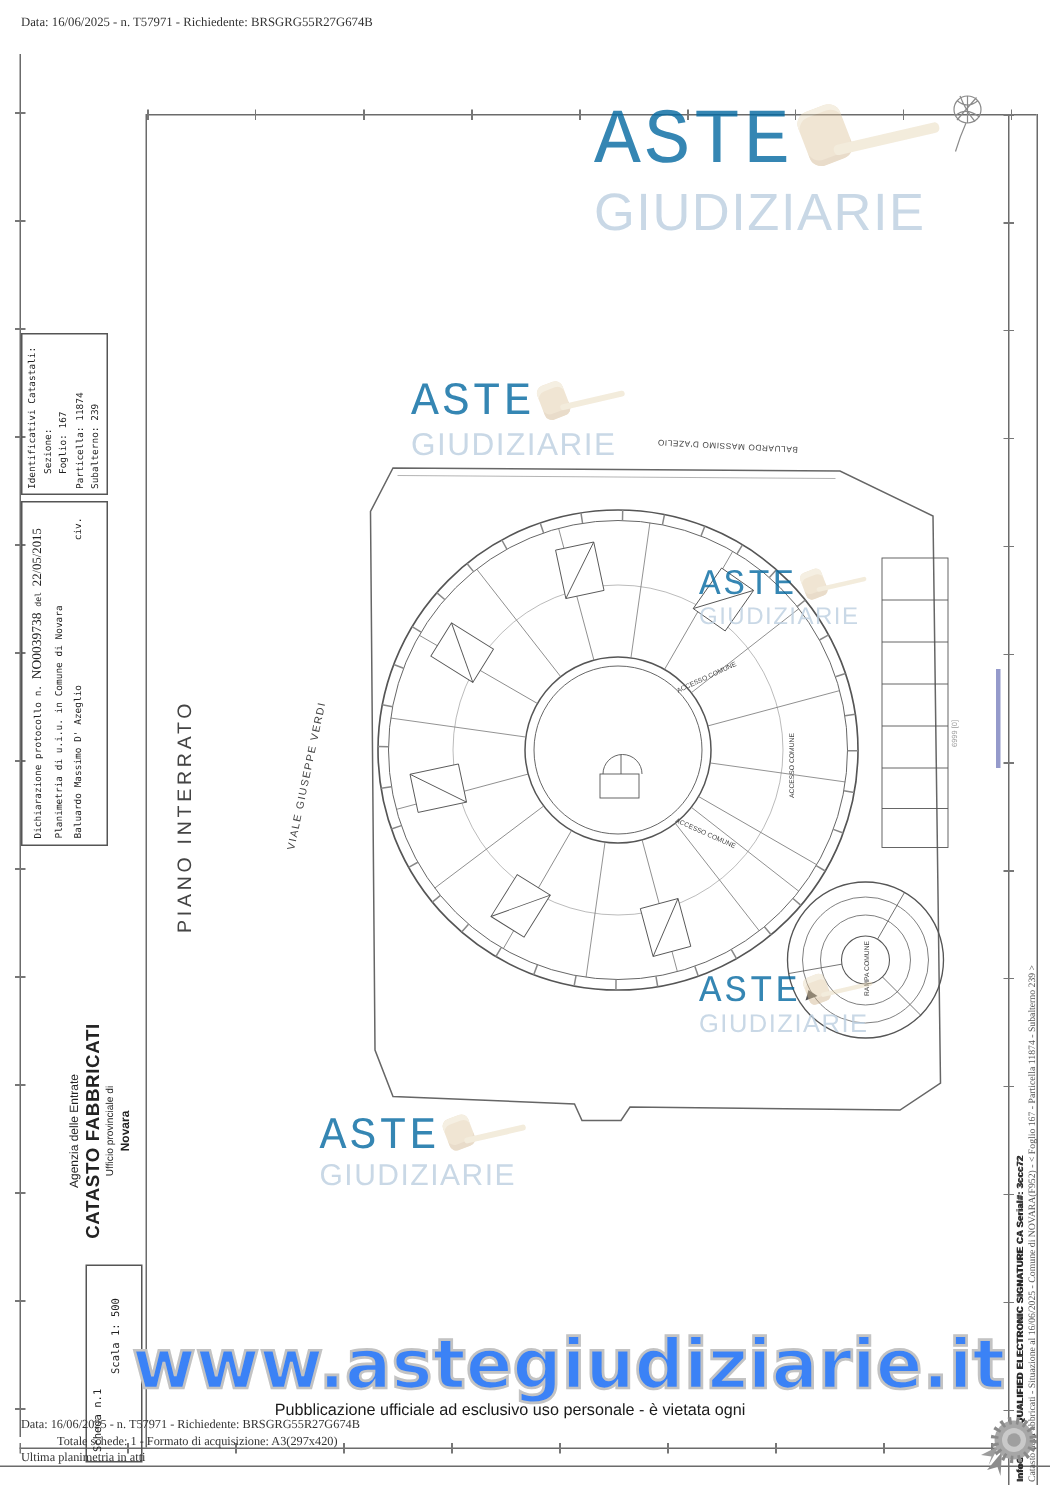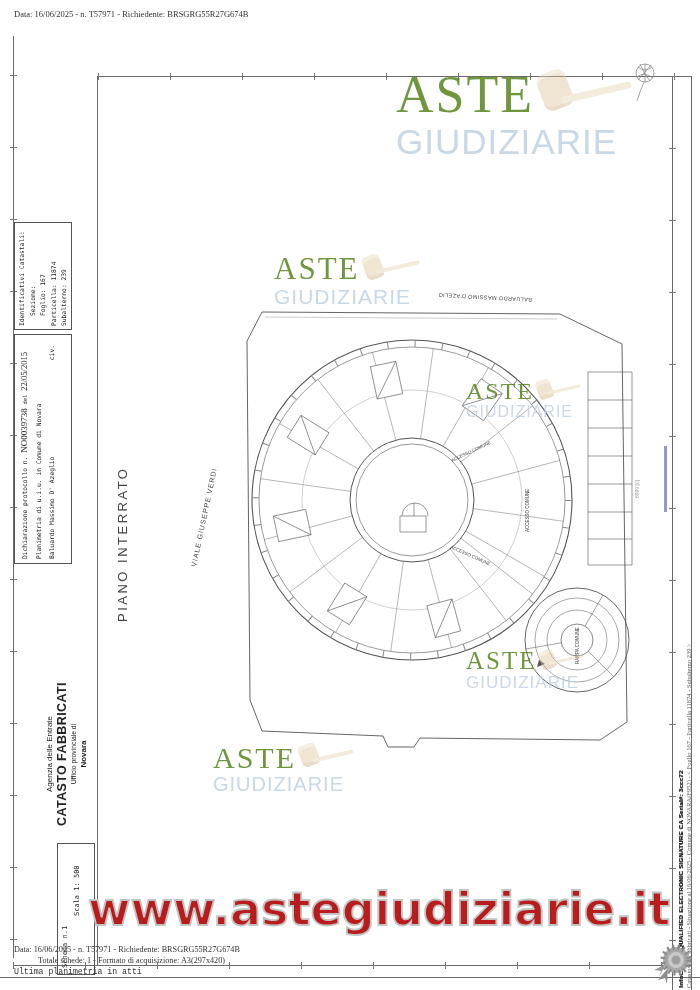--- a/index.html
+++ b/index.html
@@ -40,41 +40,41 @@
   .ente-l3 { font-size:6.8px; line-height:9px; }
   .ente-l4 { font-size:8px; font-weight:bold; line-height:11px; }
 
   .scala .rotin { width:130px; height:36px; font-size:7px; }
   .scala-l1 { padding:3px 0 0 6px; }
   .scala-l2 { padding:4px 0 0 58px; }
 
   
   .wm { position:absolute; opacity:.8; pointer-events:none; }
   .wm .row { display:flex; align-items:center; }
-  .wm .aste { font-family:Liberation Serif, serif; font-weight:400; color:#4d7c0f;
+  .wm .aste { font-family:Liberation Mono, monospace; font-weight:400; color:#0369a1;
               letter-spacing:2px; line-height:.95; }
   .wm .giud { font-family:"Liberation Sans", sans-serif; font-weight:400; color:#bccfe0;
               letter-spacing:1px; line-height:1; margin-top:-2px; }
   .gavel { position:relative; opacity:.55; }
   .gavel-handle { position:absolute; left:22%; top:40%; width:78%; height:11%;
                   background:#e4d3b0; border-radius:3px; transform:rotate(-13deg); }
   .gavel-head { position:absolute; left:0; top:12%; width:33%; height:62%;
                 background:#dcc49c; border-radius:28%/22%; transform:rotate(-21deg);
                 box-shadow:inset 0 4px 0 #e9dbbd, inset 0 -4px 0 #cdb088; }
 
   .wm1 { left:396px; top:64px; }  .wm1 .aste{font-size:52px;} .wm1 .giud{font-size:35px;} .wm1 .gavel{width:92px;height:62px;margin-left:6px;}
   .wm2 { left:274px; top:250px; } .wm2 .aste{font-size:31px;} .wm2 .giud{font-size:21px;} .wm2 .gavel{width:56px;height:38px;margin-left:4px;}
   .wm3 { left:466px; top:376px; } .wm3 .aste{font-size:24px;} .wm3 .giud{font-size:16px;} .wm3 .gavel{width:44px;height:30px;margin-left:3px;}
   .wm4 { left:466px; top:646px; } .wm4 .aste{font-size:25px;} .wm4 .giud{font-size:17px;} .wm4 .gavel{width:45px;height:30px;margin-left:3px;}
   .wm5 { left:213px; top:740px; } .wm5 .aste{font-size:30px;} .wm5 .giud{font-size:20px;} .wm5 .gavel{width:54px;height:36px;margin-left:4px;}
 
   
   .urlwm { position:absolute; left:88px; top:882px; width:580px; text-align:center;
            font-family:"DejaVu Sans", sans-serif; font-size:46px; font-weight:bold;
-           letter-spacing:0px; color:#b91c1c; -webkit-text-stroke:1.8px #c3c3c3;
+           letter-spacing:0px; color:#3b82f6; -webkit-text-stroke:1.8px #c3c3c3;
            text-shadow:0 0 1px #d8d8d8; white-space:nowrap; }
 
   
   .pub { position:absolute; left:80px; top:933px; width:520px; text-align:center;
          font-size:10.8px; line-height:14.5px; color:#1a1a1a; }
   .fmeta { position:absolute; left:14px; font-family:"Liberation Serif", serif;
            font-size:8.2px; color:#333; white-space:nowrap; }
 
   
   .rmargin { position:absolute; left:677px; top:988px; width:420px;
@@ -326,19 +326,20 @@
     </g>
     <circle cx="24" cy="24" r="13" fill="#a7a7a7"></circle>
     <circle cx="24" cy="24" r="13" fill="none" stroke="#8a8a8a" stroke-width="5" stroke-dasharray="2 3.2"></circle>
     <circle cx="24" cy="24" r="8" fill="#c9c9c9"></circle>
     <circle cx="24" cy="24" r="4.5" fill="#9f9f9f"></circle>
   </svg>
 
   <div class="urlwm">www.astegiudiziarie.it</div>
 
   <div class="pub">
+    <div>Pubblicazione ufficiale ad esclusivo uso personale - è vietata ogni</div>
   </div>
 
   <div class="fmeta" style="top:945px;">Data: 16/06/2025 - n. T57971 - Richiedente: BRSGRG55R27G674B</div>
   <div class="fmeta" style="top:956px;margin-left:24px;">Totale schede: 1 - Formato di acquisizione: A3(297x420)</div>
-  <div class="fmeta" style="top:967px;font-family:Liberation Mono, monospace;">Ultima planimetria in atti</div>
+  <div class="fmeta" style="top:967px;">Ultima planimetria in atti</div>
 
 </div>
 
 </body></html>

